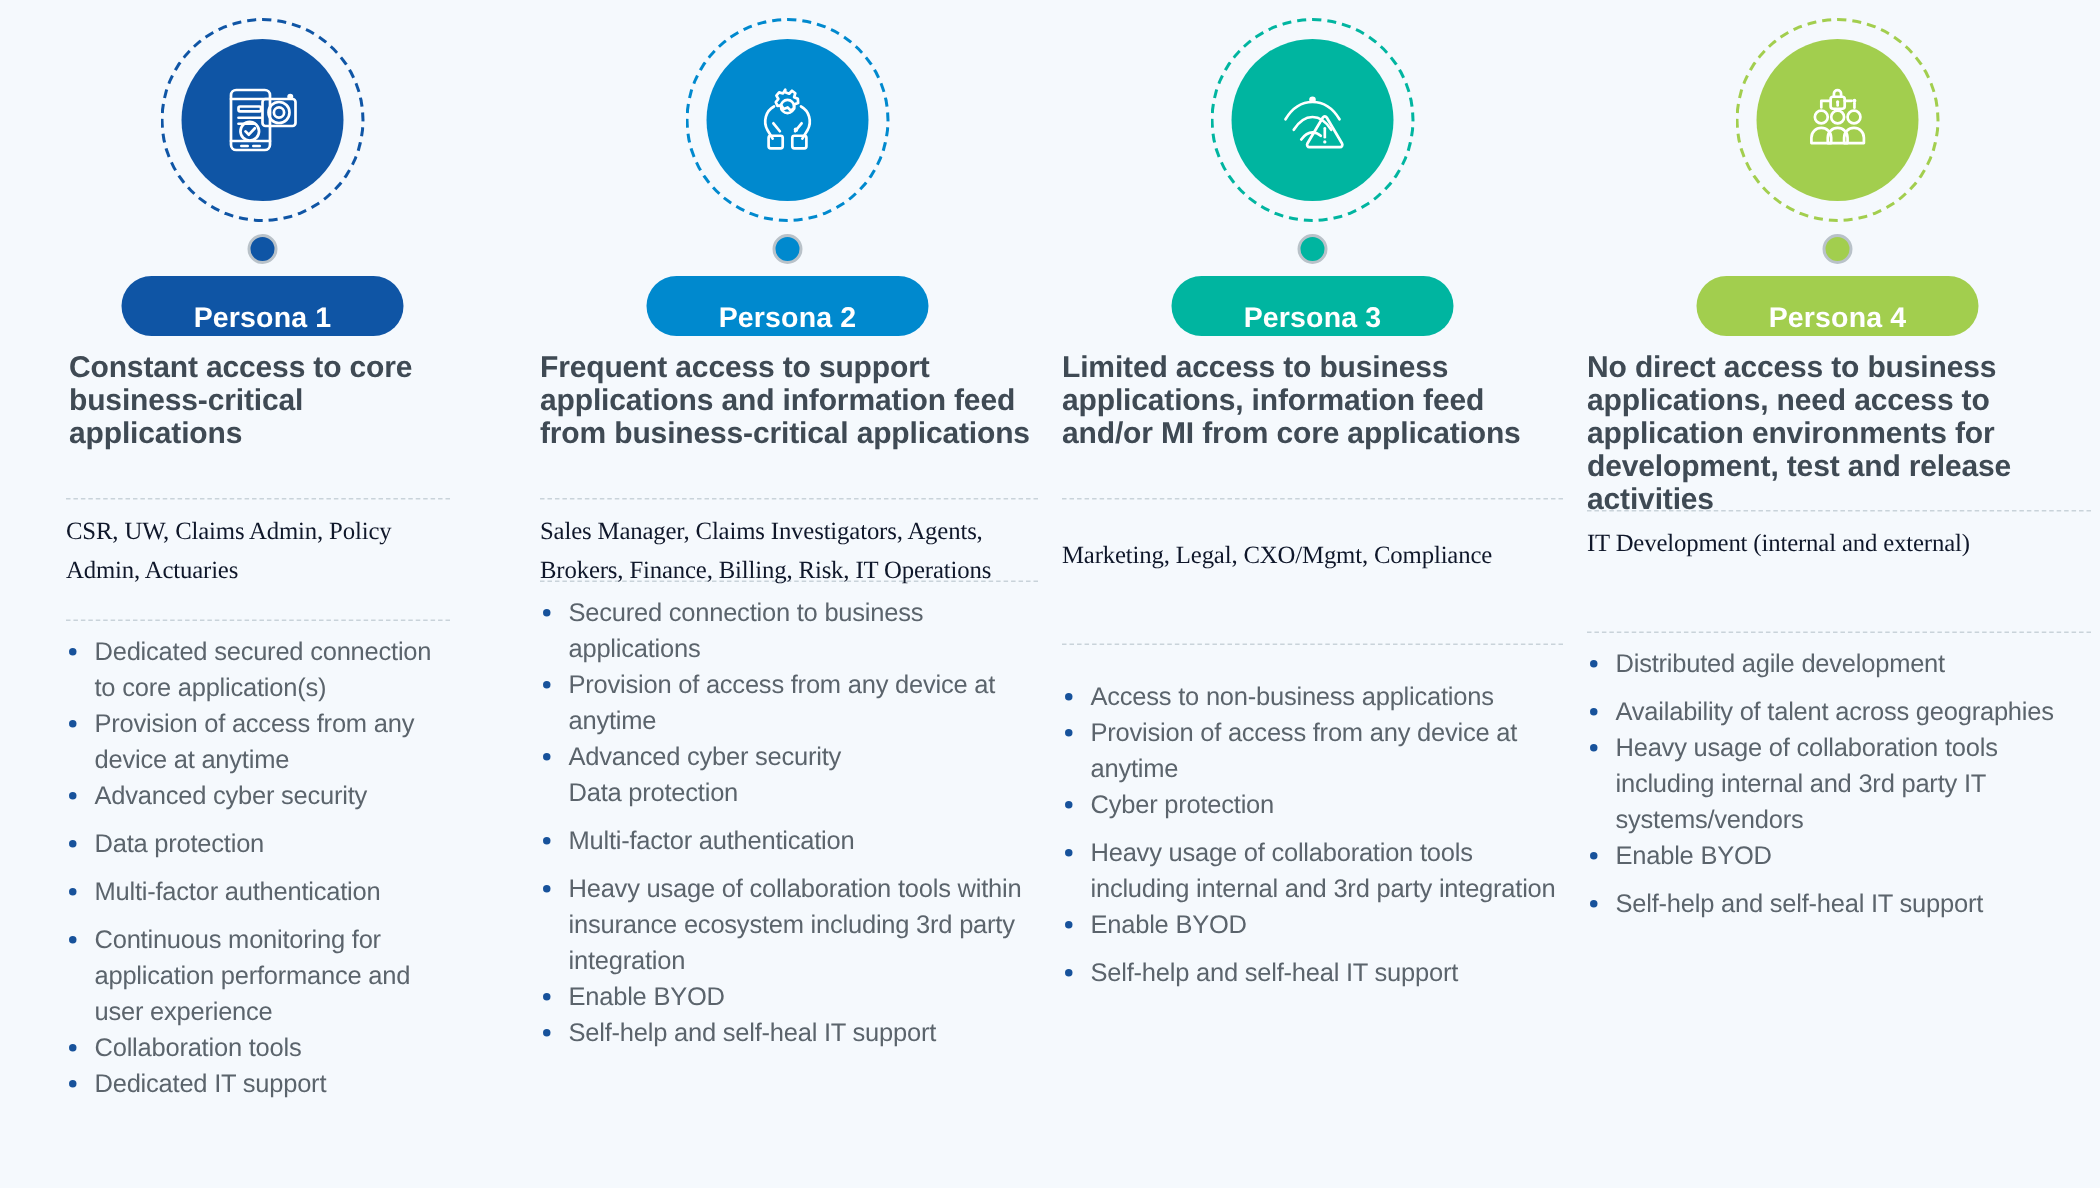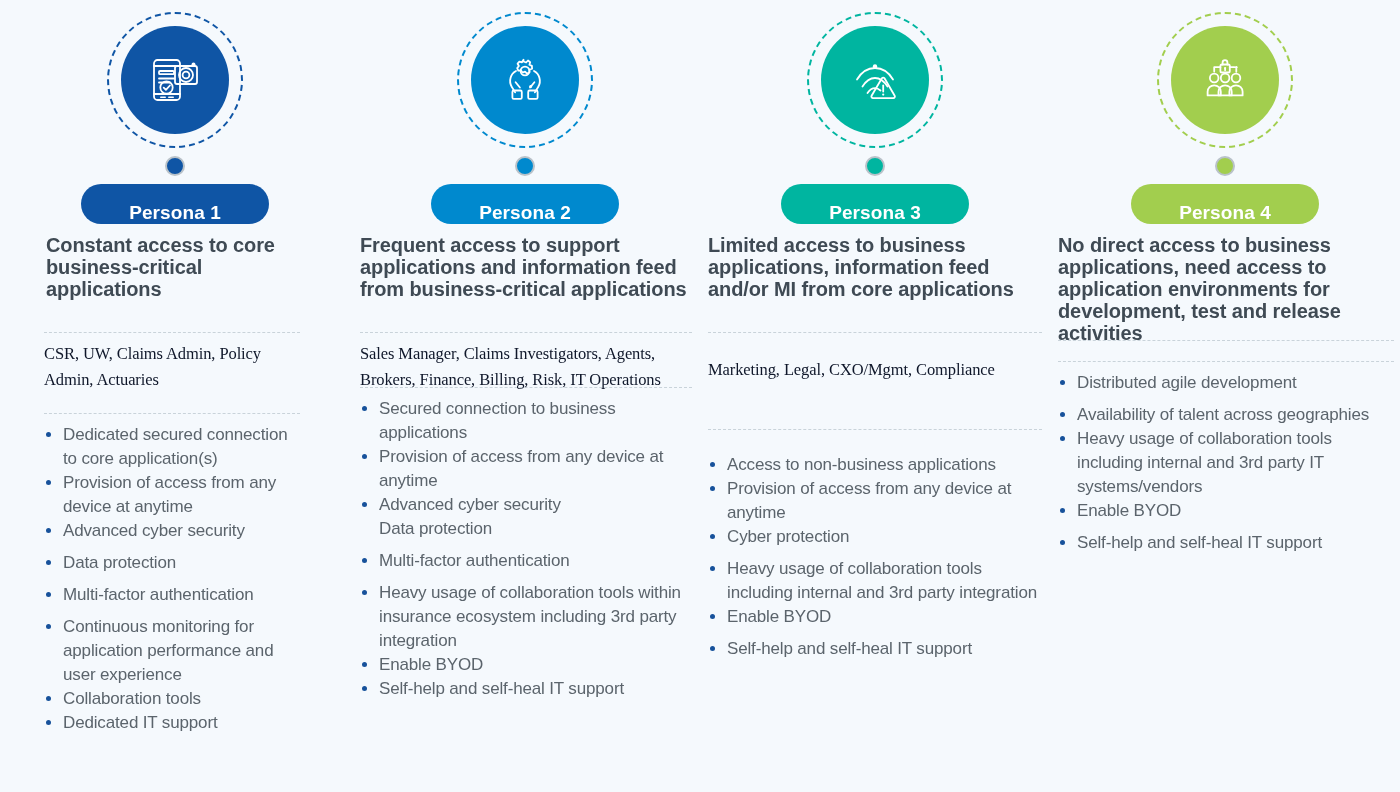--- a/index.html
+++ b/index.html
@@ -360,20 +360,21 @@
         <div class="dot" style="color:#A2CE4E"></div>
       </div>
       <div class="pill-wrap">
         <div class="pill" style="color:#A2CE4E">
           <span>Persona 4</span>
         </div>
       </div>
       <div class="body-area">
         <div class="summary" style="min-height:108px">No direct access to business applications, need access to application environments for development, test and release activities</div>
         <hr class="divider" style="margin-top:-4px">
+        <div class="roles" style="margin-top:8px; min-height:52px">IT Development (internal and external)</div>
         <hr class="divider" style="margin-top:20px">
         <ul class="bullets" style="margin-top:9px">
           <li>Distributed agile development</li>
           <li class="tight">Availability of talent across geographies</li>
           <li class="tight">Heavy usage of collaboration tools including internal and 3rd party IT systems/vendors</li>
           <li>Enable BYOD</li>
           <li class="tight">Self-help and self-heal IT support</li>
         </ul>
       </div>
     </div>

